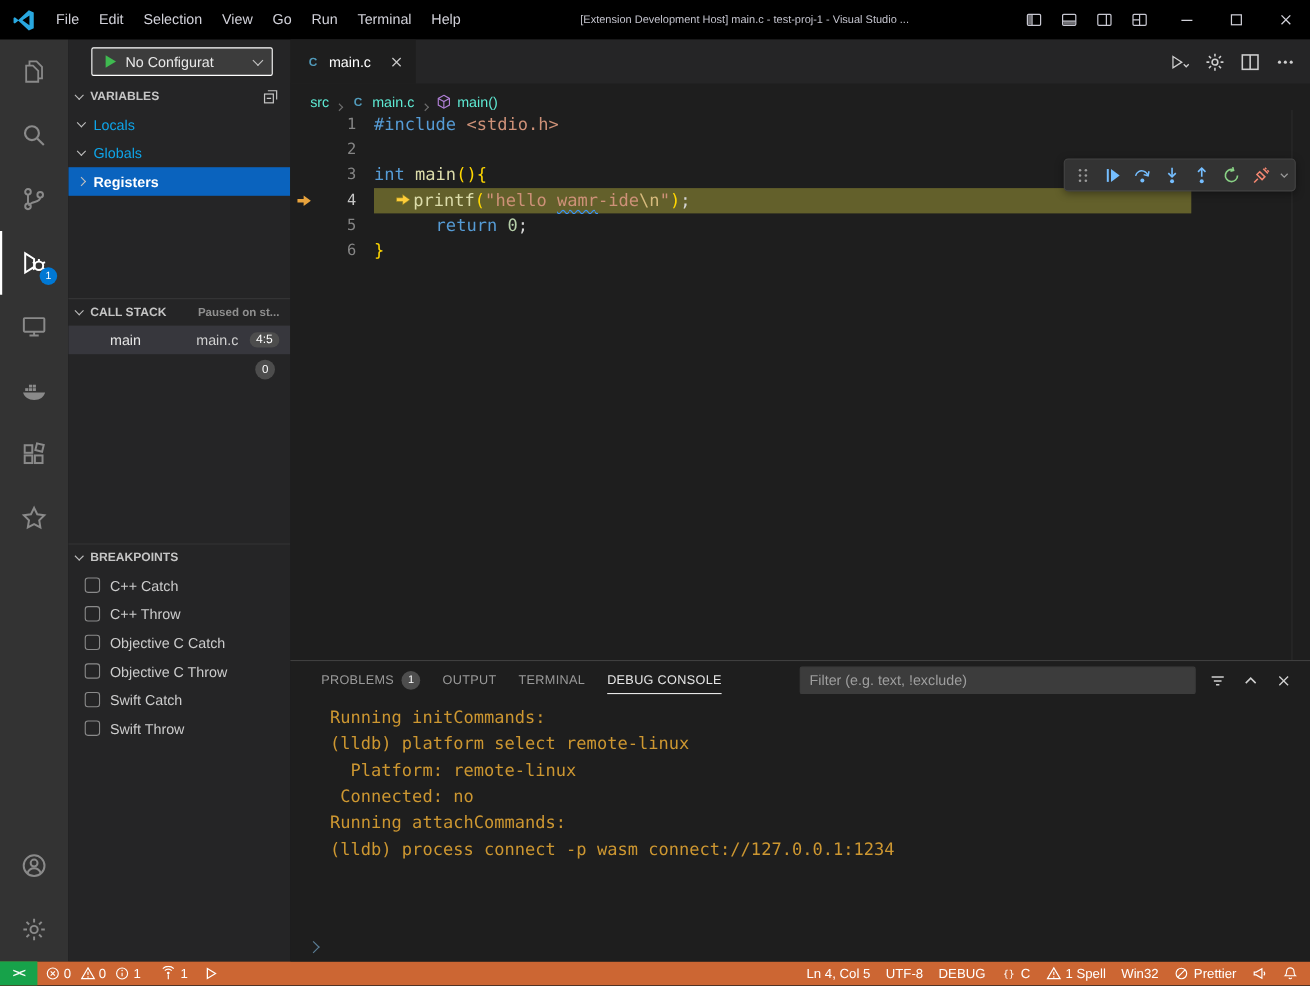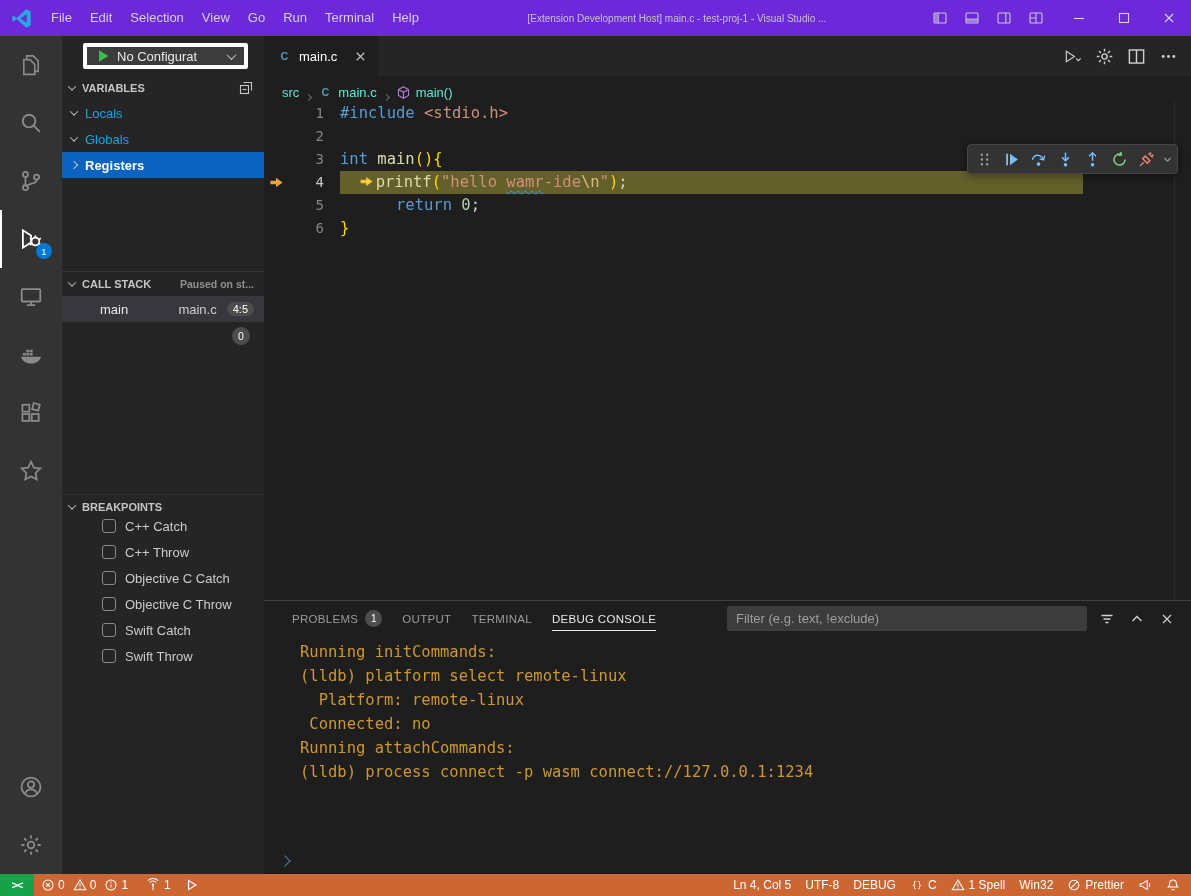--- a/index.html
+++ b/index.html
@@ -6,21 +6,21 @@
   html,body{width:1191px;height:896px;overflow:hidden;background:#1e1e1e;
     font-family:"Liberation Sans","DejaVu Sans",sans-serif;color:#cccccc;user-select:none}
   .ico{width:16px;height:16px;display:inline-flex;align-items:center;justify-content:center;flex:none}
   .ico svg{width:100%;height:100%;display:block}
   .chev{width:7px;height:7px;border-right:1.4px solid currentColor;border-bottom:1.4px solid currentColor;display:inline-block;flex:none}
   .chev.down{transform:rotate(45deg) translate(-1px,-1px)}
   .chev.right{transform:rotate(-45deg)}
   .chev.sep{width:5px;height:5px;color:#6e6e6e;margin:0 3px}
 
   
-  .titlebar{height:36px;background:#6d28d9;display:flex;align-items:center;font-size:13px}
+  .titlebar{height:36px;background:#000000;display:flex;align-items:center;font-size:13px}
   .logo{width:21px;height:21px;margin:0 10px 0 11px}
   .menubar{display:flex;height:36px}
   .menu-item{padding:0 9px;line-height:36px;color:#d2d2da;cursor:default}
   .win-title{flex:1;text-align:center;color:#c4c4ce;font-size:10px;white-space:nowrap;overflow:hidden}
   .layout-controls{display:flex;gap:4px;margin-right:6px;color:#c8c8d2}
   .tb-ico-btn{width:28px;height:28px;display:flex;align-items:center;justify-content:center}
   .win-controls{display:flex}
   .win-btn{width:45px;height:36px;display:flex;align-items:center;justify-content:center;color:#d2d2da}
 
   
@@ -30,21 +30,21 @@
   .activitybar{width:62px;background:#333333;display:flex;flex-direction:column;justify-content:space-between}
   .ab-item{height:58px;display:flex;align-items:center;justify-content:center;color:#8a8a8a;position:relative;cursor:pointer}
   .ab-item .ico{width:24px;height:24px}
   .ab-item.active{color:#ffffff;box-shadow:inset 2px 0 0 #ffffff}
   .ab-badge{position:absolute;right:10px;bottom:9px;min-width:16px;height:16px;border-radius:50%;
     background:#0078d4;color:#fff;font-size:9.5px;display:flex;align-items:center;justify-content:center}
 
   
   .sidebar{width:202px;background:#252526;display:flex;flex-direction:column;font-size:13px;overflow:hidden}
   .run-row{height:40px;display:flex;align-items:center;padding:0 16px 0 21px;flex:none}
-  .config-dropdown{flex:1;height:26px;background:#3c3c3c;border:4px solid #ffffff;border-radius:2px;
+  .config-dropdown{flex:1;height:26px;background:#3c3c3c;border:1px solid #ffffff;border-radius:2px;
     display:flex;align-items:center;gap:6px;padding:0 8px;color:#e8e8e8;cursor:pointer}
   .cfg-label{flex:1;white-space:nowrap;overflow:hidden;font-size:13px}
   .config-dropdown .chev{color:#c5c5c5;margin-right:1px}
   .pane{overflow:hidden;border-top:1px solid rgba(255,255,255,.07);flex:none}
   .pane-variables{height:195px;border-top:none}
   .pane-watch{height:194px}
   .pane-callstack{height:223px}
   .pane-breakpoints{height:186px}
   .pane-header{height:24px;display:flex;align-items:center;gap:7px;padding:0 10px 0 7px;
     font-size:11px;font-weight:700;color:#c5c5c5}
@@ -53,21 +53,21 @@
   .cs-status{margin-left:auto;font-size:10.5px;font-weight:700;color:#8f8f8f;white-space:nowrap;overflow:hidden}
   .srow{height:26px;display:flex;align-items:center;gap:8px;padding-left:9px;color:#0ea5e9;cursor:pointer}
   .srow .chev{width:6px;height:6px;color:#c0c0c0}
   .srow.selected{background:#0a63be;color:#ffffff;font-weight:700}
   .cs-row{height:26px;display:flex;align-items:center;background:#37373d;padding:0 10px 0 38px;color:#e6e6e6;cursor:pointer}
   .cs-file{margin-left:auto;margin-right:10px;color:#d0d0d0}
   .cs-badge{background:#4d4d4d;border-radius:9px;padding:1px 6px;font-size:11px;color:#fff}
   .cs-zero-row{height:28px;display:flex;align-items:center;justify-content:flex-end;padding-right:14px}
   .cs-zero{width:18px;height:18px;border-radius:50%;background:#4d4d4d;color:#fff;font-size:10.5px;
     display:flex;align-items:center;justify-content:center}
-  .bp-row{height:26px;display:flex;gap:9px;padding-left:40px;cursor:pointer}
+  .bp-row{height:26px;display:flex;align-items:center;gap:9px;padding-left:15px;cursor:pointer}
   .cb{width:14px;height:14px;border:1px solid #8a8a8a;border-radius:3px;background:transparent;flex:none}
   .bp-label{color:#cccccc}
 
   
   .editor-col{flex:1;display:flex;flex-direction:column;background:#1e1e1e;position:relative;min-width:0}
   .tabbar{height:40px;background:#252526;display:flex;align-items:stretch}
   .tab{background:#1e1e1e;display:flex;align-items:center;gap:7px;padding:0 10px 0 13px;color:#fff;font-size:13px;cursor:pointer}
   .tab .ico{width:15px;height:15px}
   .tab-close{width:17px;height:17px;margin-left:9px;color:#c8c8c8;display:inline-flex}
   .editor-actions{margin-left:auto;display:flex;align-items:center;gap:6px;padding-right:10px;color:#cfcfcf}

